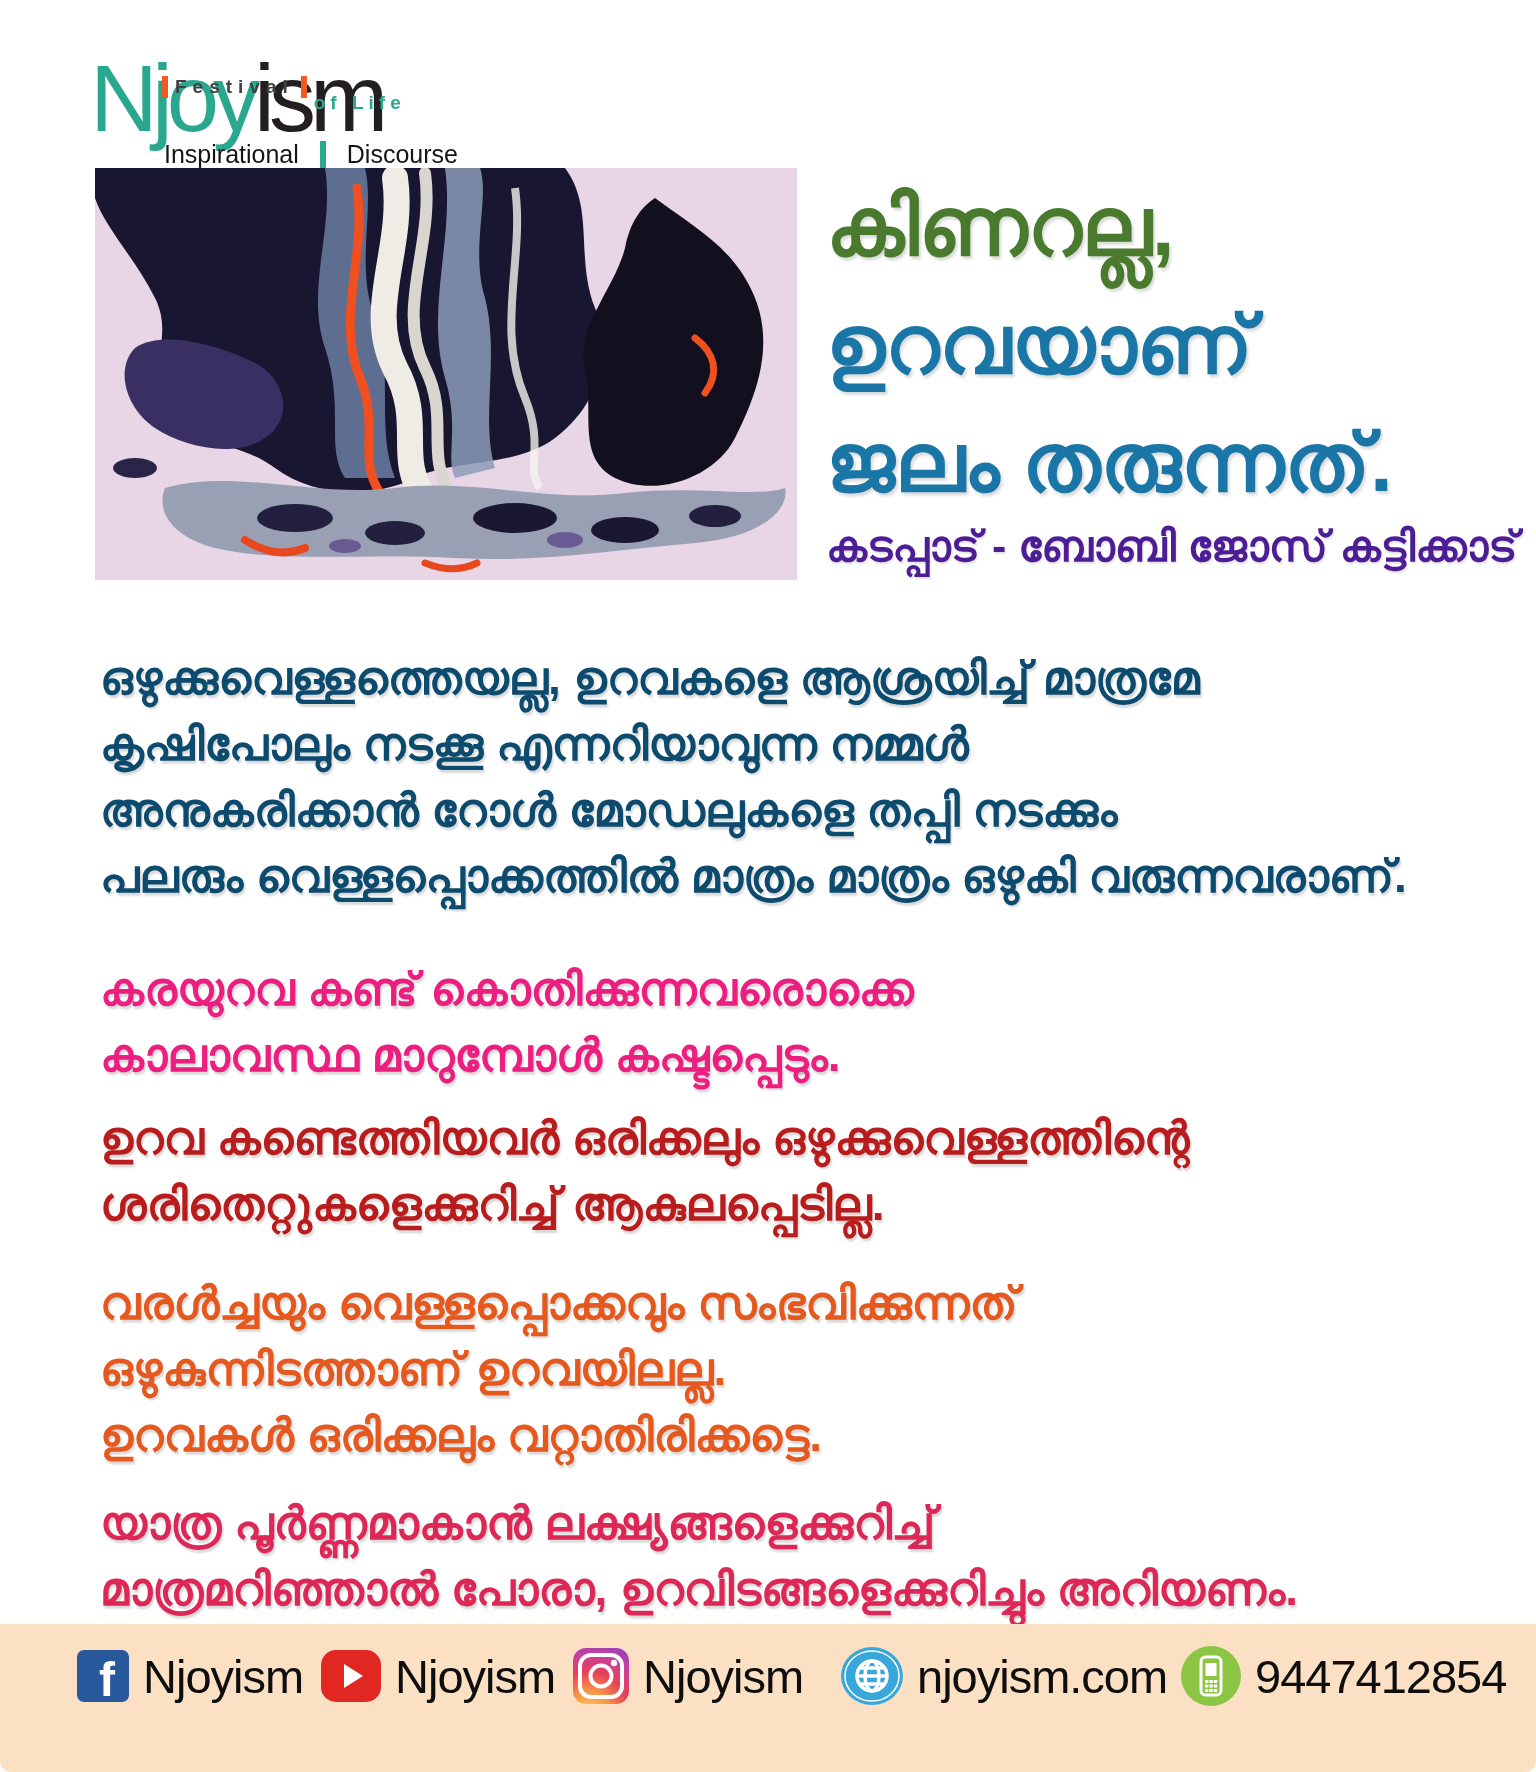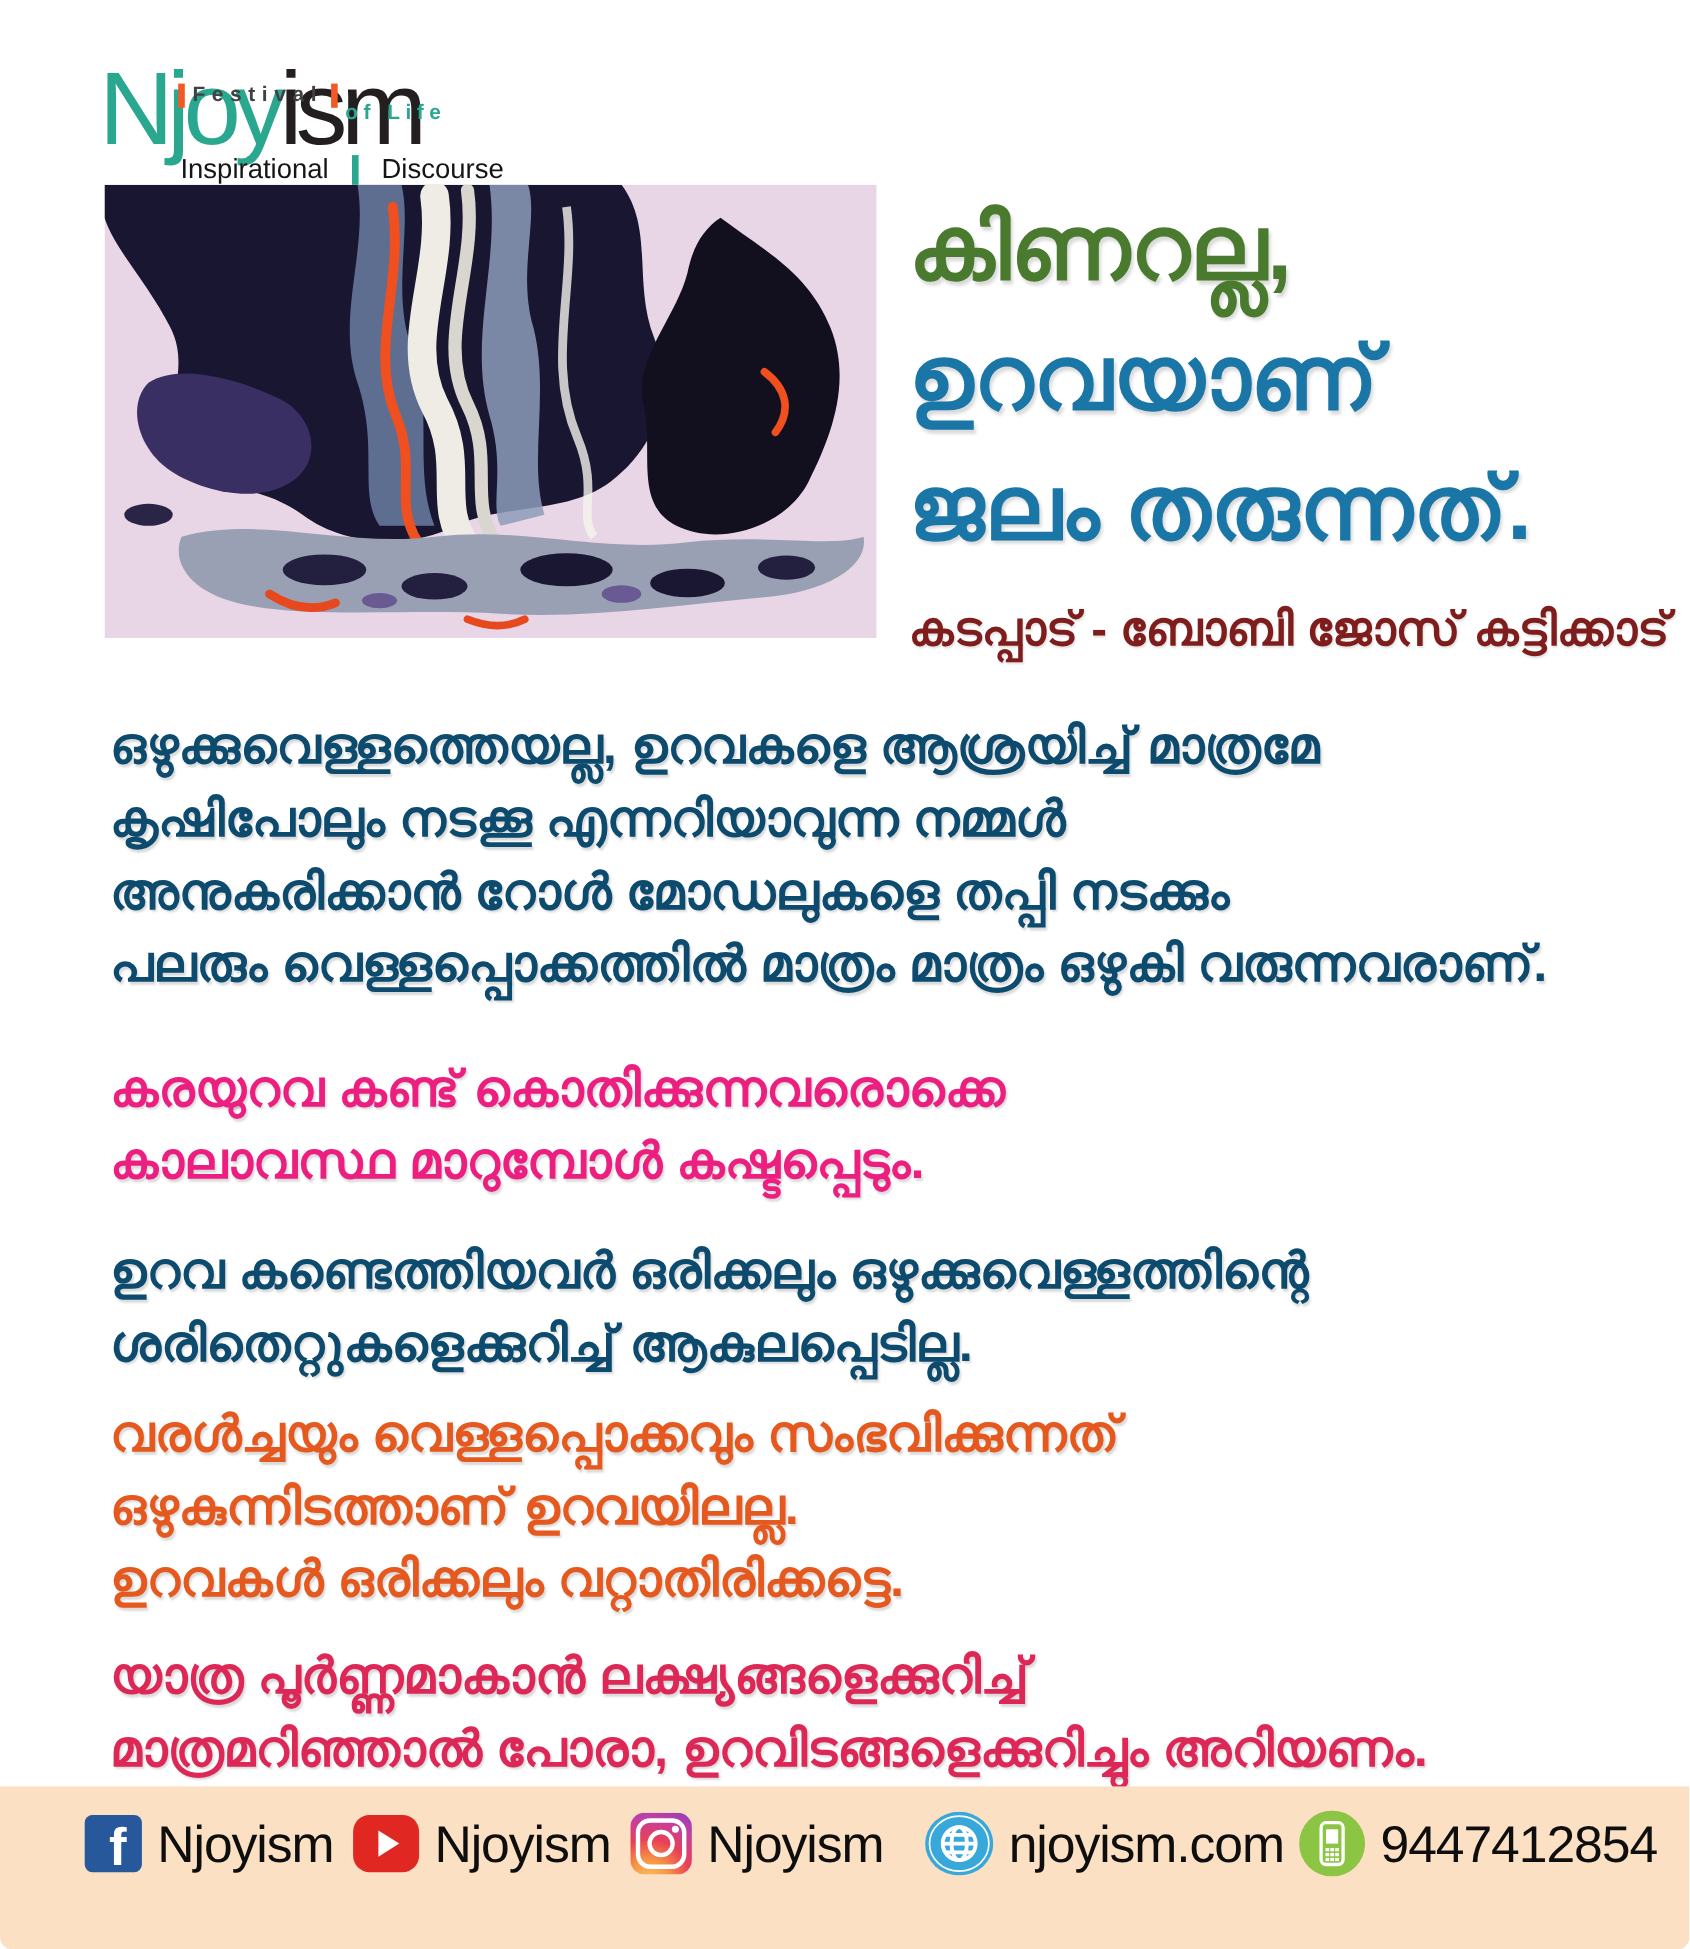--- a/index.html
+++ b/index.html
@@ -21,21 +21,21 @@
   .logo-bottom .t-blk{font-size:25px;color:#151515;white-space:nowrap;}
 
   
   .artwork{position:absolute;left:95px;top:168px;width:702px;height:412px;}
   .artwork svg{display:block;}
 
   
   .title-block{position:absolute;left:826px;top:168px;width:705px;}
   .title-line{font-size:82px;font-weight:700;line-height:118px;white-space:nowrap;
               text-shadow:2px 3px 3px rgba(0,0,0,0.15);}
-  .title-attr{margin-top:26px;font-size:43px;font-weight:700;color:#7f1d1d;white-space:nowrap;
+  .title-attr{font-size:43px;font-weight:700;color:#4c1d95;white-space:nowrap;
               text-shadow:1px 2px 2px rgba(0,0,0,0.12);}
 
   
   .para{position:absolute;left:100px;font-size:46px;font-weight:700;line-height:66px;
         white-space:nowrap;text-shadow:1.5px 2.5px 2px rgba(0,0,0,0.15);}
   .p1{top:645px;} .p2{top:956px;} .p3{top:1105px;} .p4{top:1270px;} .p5{top:1490px;}
 
   
   .footer{position:absolute;left:0;top:1624px;width:1536px;height:148px;background:#fbe0c4;}
   .fitem{position:absolute;top:22px;height:60px;display:flex;align-items:center;gap:14px;}
@@ -112,21 +112,21 @@
     <div>കൃഷിപോലും നടക്കൂ എന്നറിയാവുന്ന നമ്മൾ</div>
     <div>അനുകരിക്കാൻ റോൾ മോഡലുകളെ തപ്പി നടക്കും</div>
     <div>പലരും വെള്ളപ്പൊക്കത്തിൽ മാത്രം മാത്രം ഒഴുകി വരുന്നവരാണ്.</div>
   </section>
 
   <section class="para p2" style="color: rgb(236, 31, 128);">
     <div>കരയുറവ കണ്ട് കൊതിക്കുന്നവരൊക്കെ</div>
     <div>കാലാവസ്ഥ മാറുമ്പോൾ കഷ്ടപ്പെടും.</div>
   </section>
 
-  <section class="para p3" style="color: #0c4a6e; margin-top: 17px;">
+  <section class="para p3" style="color: #b91c1c;">
     <div>ഉറവ കണ്ടെത്തിയവർ ഒരിക്കലും ഒഴുക്കുവെള്ളത്തിന്റെ</div>
     <div>ശരിതെറ്റുകളെക്കുറിച്ച് ആകുലപ്പെടില്ല.</div>
   </section>
 
   <section class="para p4" style="color: rgb(229, 89, 31);">
     <div>വരൾച്ചയും വെള്ളപ്പൊക്കവും സംഭവിക്കുന്നത്</div>
     <div>ഒഴുകുന്നിടത്താണ് ഉറവയിലല്ല.</div>
     <div>ഉറവകൾ ഒരിക്കലും വറ്റാതിരിക്കട്ടെ.</div>
   </section>
 

